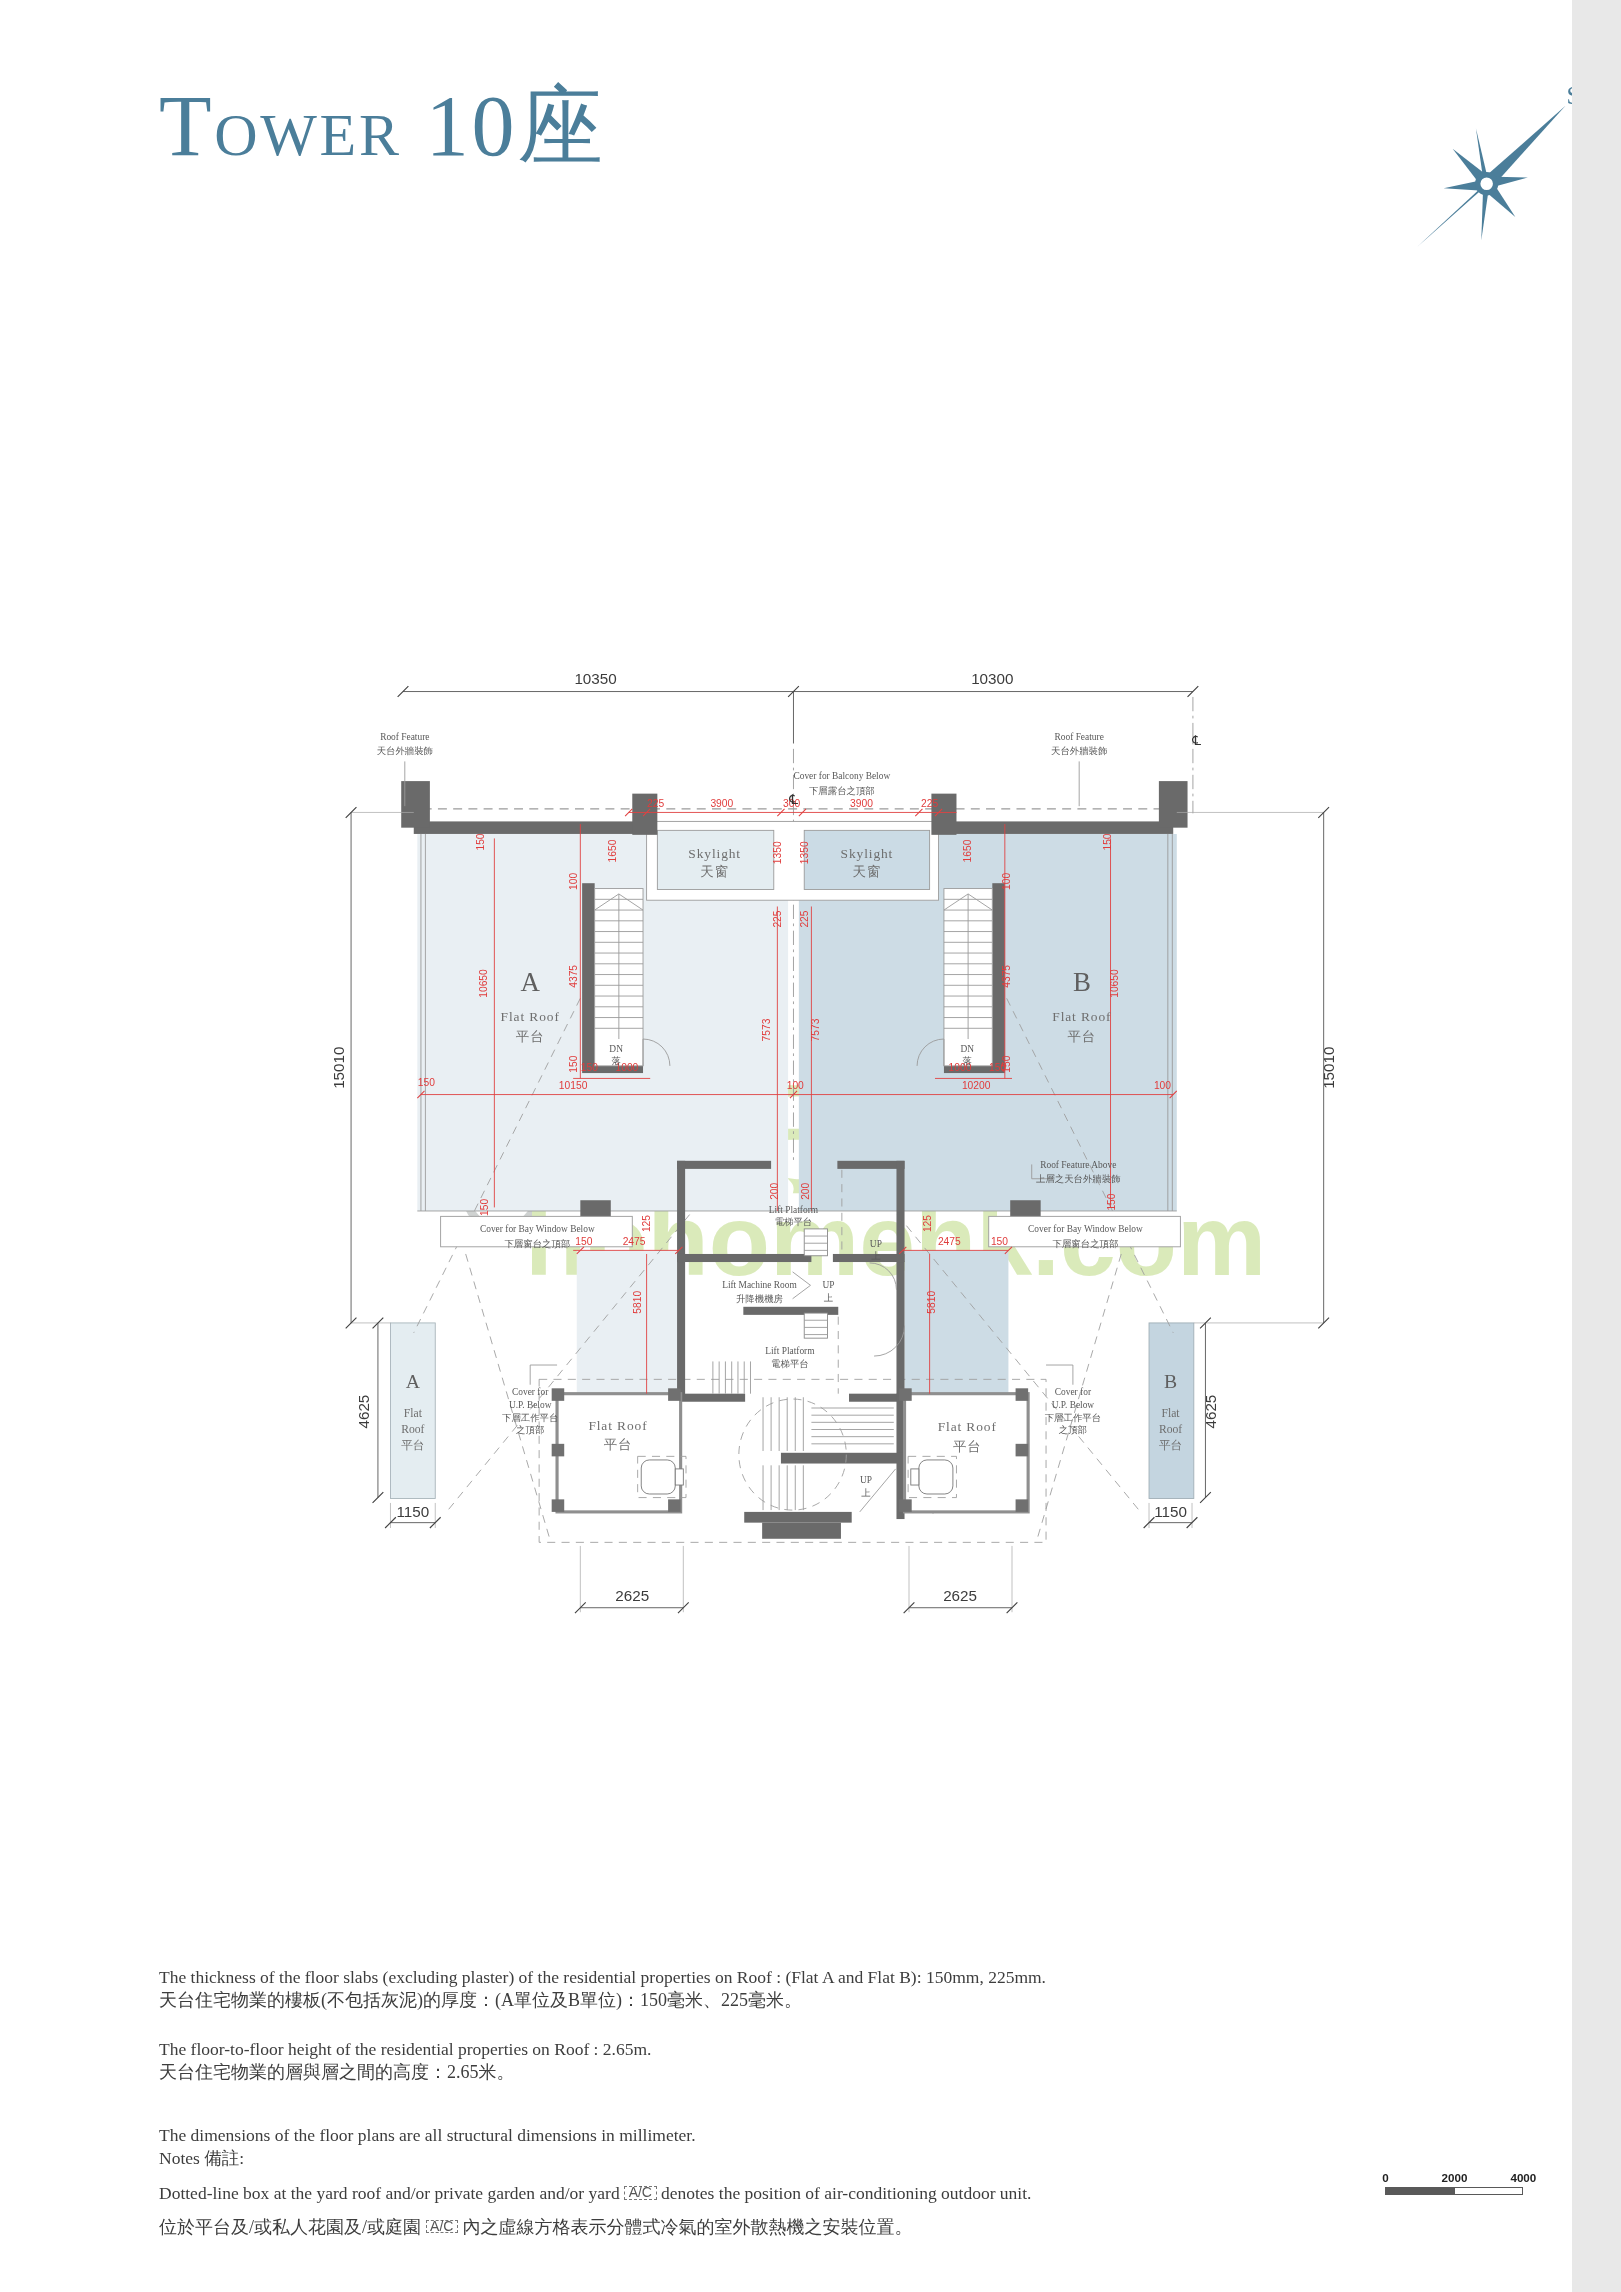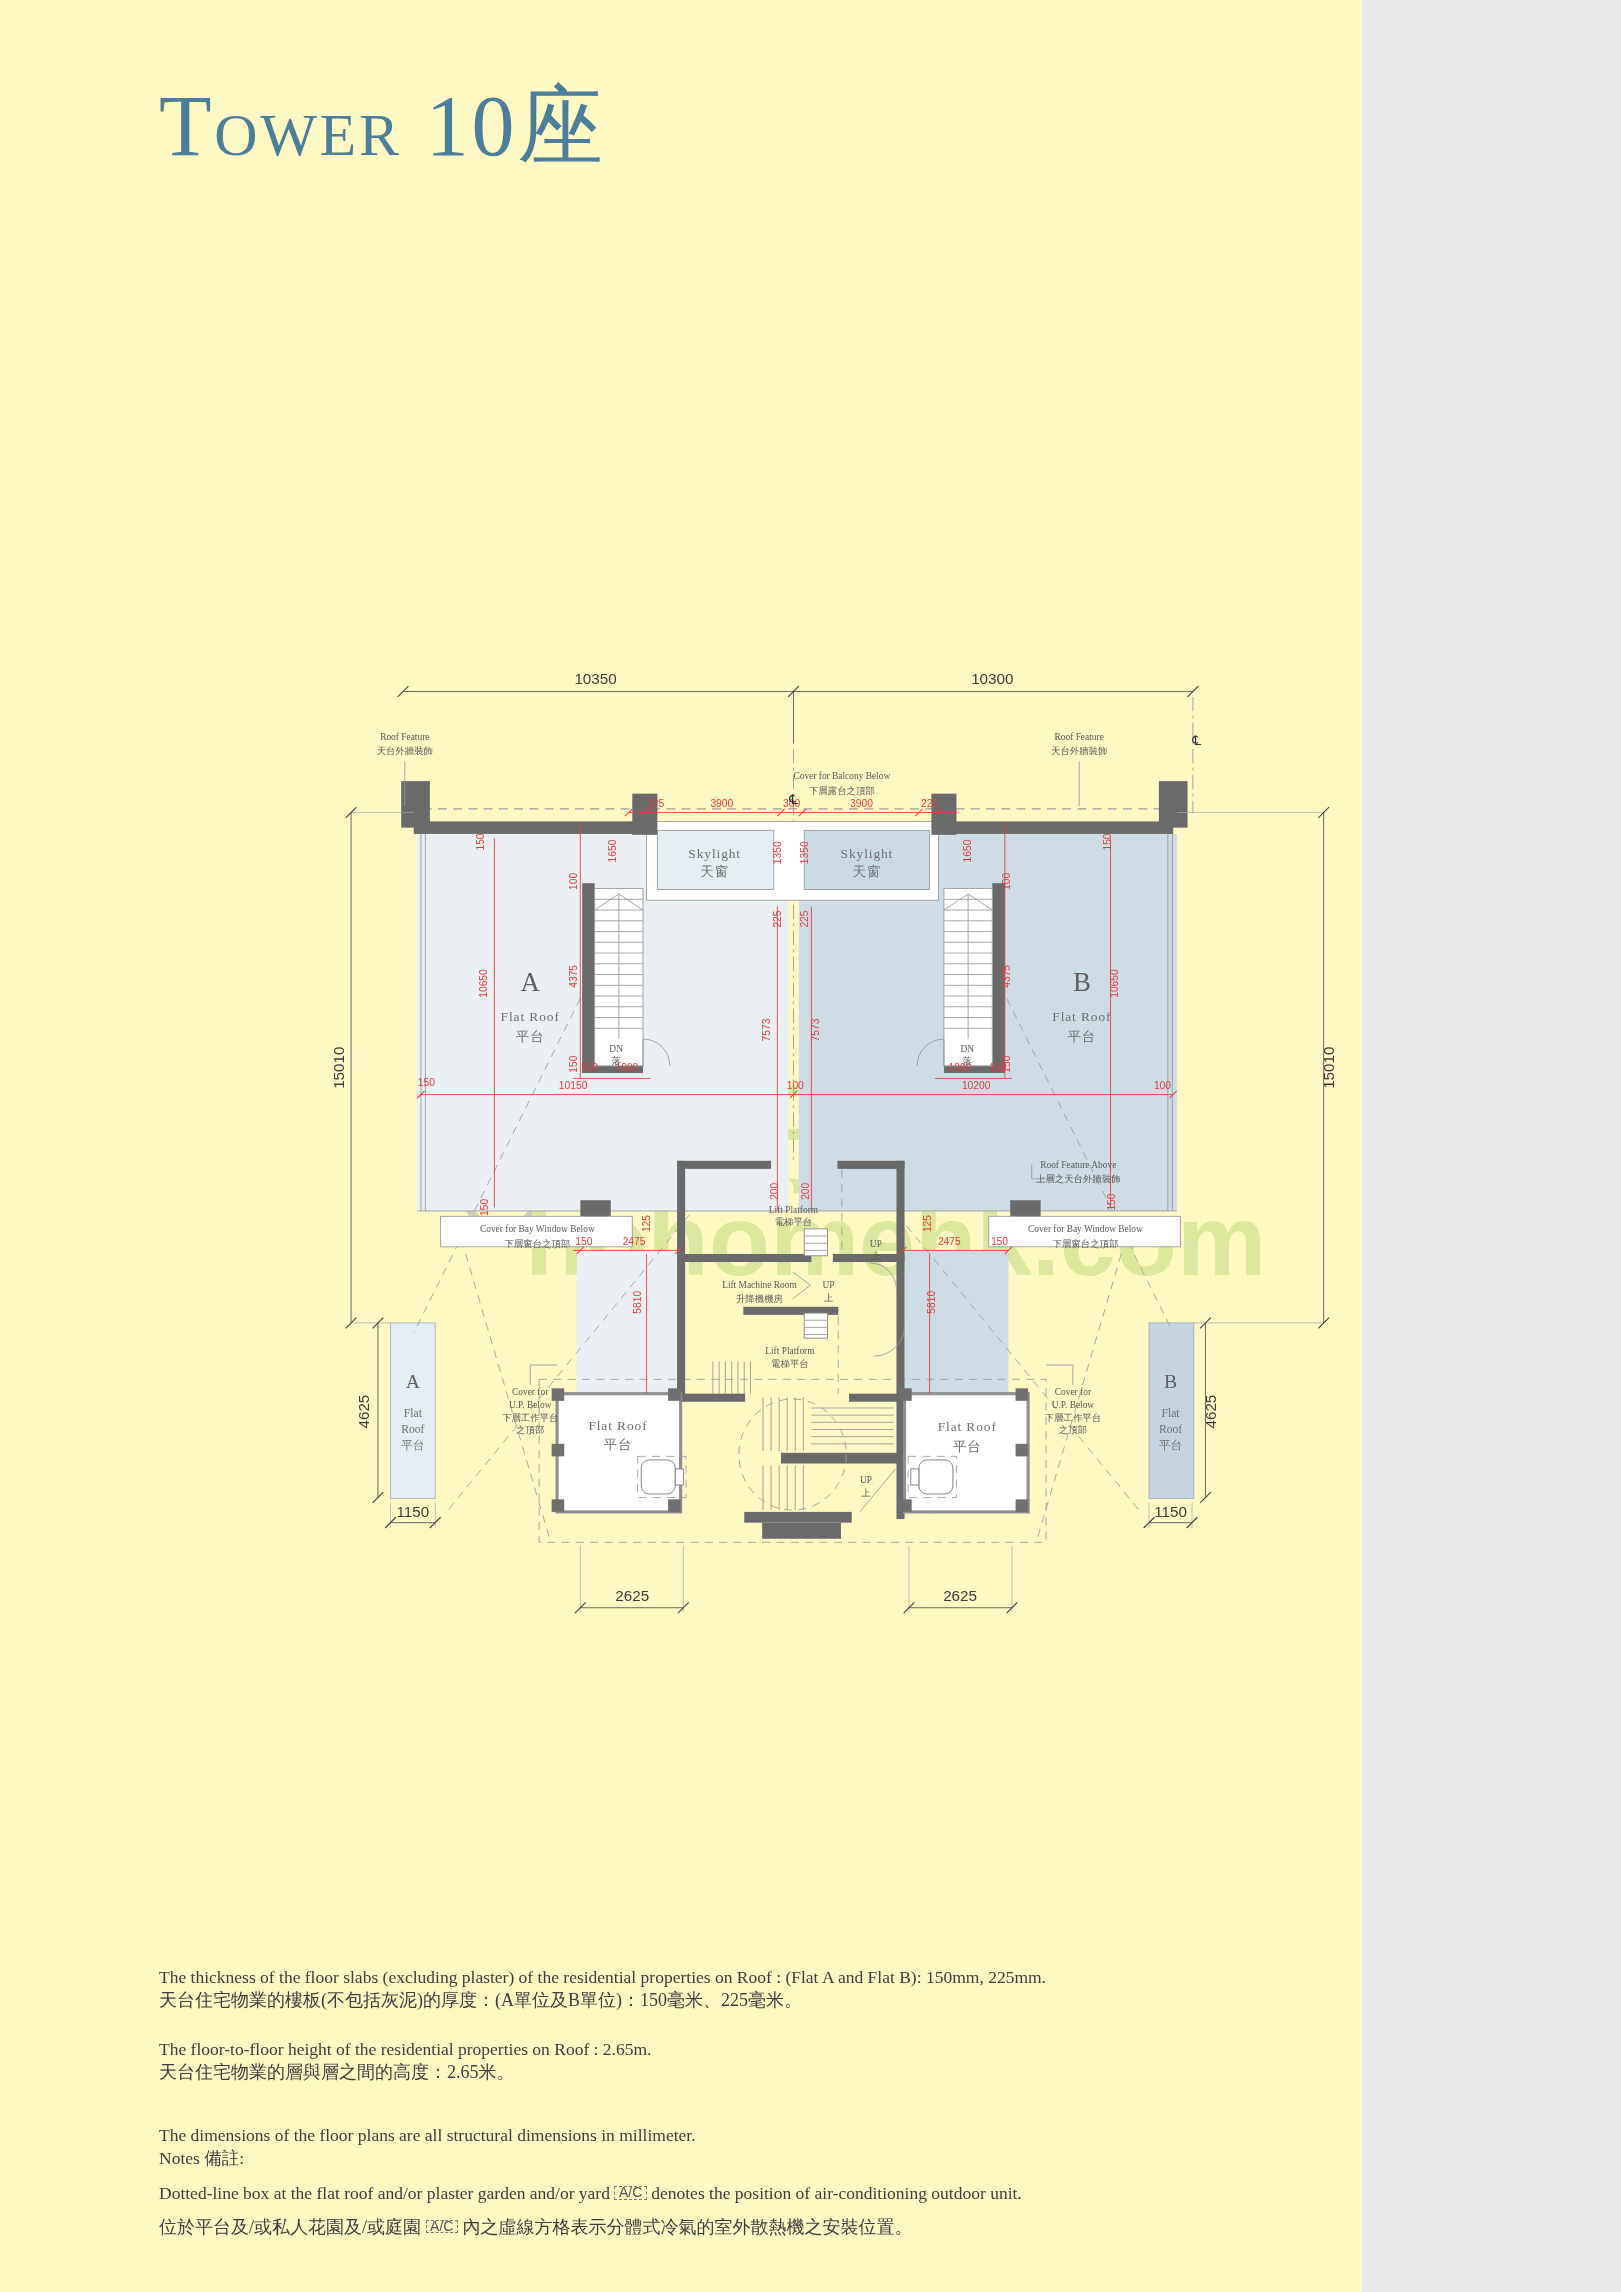--- a/index.html
+++ b/index.html
@@ -1,16 +1,16 @@
 <!DOCTYPE html>
 <html style="font-size:14.3px"><head>
 <meta charset="utf-8">
 <style>
   html,body{margin:0;padding:0;background:#e8e8e8;}
-  .page{position:relative;width:1362px;height:2293px;background:#fef9c3;overflow:hidden;
+  .page{position:relative;width:1572px;height:2293px;background:#ffffff;overflow:hidden;
         font-family:"Liberation Serif",serif;}
   
   .title{position:absolute;left:159px;top:79px;font-size:86px;line-height:1.1;
          font-variant:small-caps;letter-spacing:2.7px;color:#4b7e9a;}
   .subtitle{position:absolute;left:162px;top:199px;font-size:26px;color:#8a8a8a;
             letter-spacing:2.7px;}
   .subtitle .zh{margin-left:27px;letter-spacing:5.4px;color:#7d7d7d;}
   
   svg.plan{position:absolute;left:0;top:0;}
   svg.plan text{text-anchor:middle;}
@@ -352,18 +352,18 @@
   <div class="sb-half1"></div>
   <div class="sb-half2"></div>
 
   <div class="foot">
     <p class="fen">The thickness of the floor slabs (excluding plaster) of the residential properties on Roof : (Flat A and Flat B): 150mm, 225mm.</p>
     <p class="fzh gap1">天台住宅物業的樓板(不包括灰泥)的厚度：(A單位及B單位)：150毫米、225毫米。</p>
     <p class="fen">The floor-to-floor height of the residential properties on Roof : 2.65m.</p>
     <p class="fzh gap2">天台住宅物業的層與層之間的高度：2.65米。</p>
     <p class="fen">The dimensions of the floor plans are all structural dimensions in millimeter.</p>
     <p class="fen">Notes 備註:</p>
-    <p class="fen"><span>Dotted-line box at the flat roof and/or plaster garden and/or yard </span><span class="acbox">A/C</span><span> denotes the position of air-conditioning outdoor unit.</span></p>
+    <p class="fen"><span>Dotted-line box at the yard roof and/or private garden and/or yard </span><span class="acbox">A/C</span><span> denotes the position of air-conditioning outdoor unit.</span></p>
     <p class="fzh"><span>位於平台及/或私人花園及/或庭園 </span><span class="acbox">A/C</span><span> 內之虛線方格表示分體式冷氣的室外散熱機之安裝位置。</span></p>
   </div>
 
 </div>
 
 
 </body></html>

